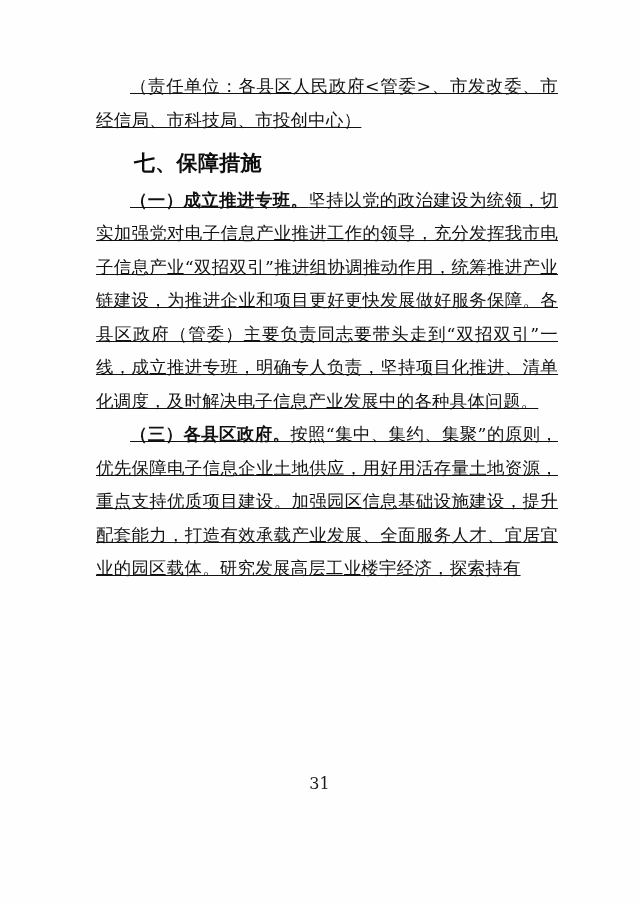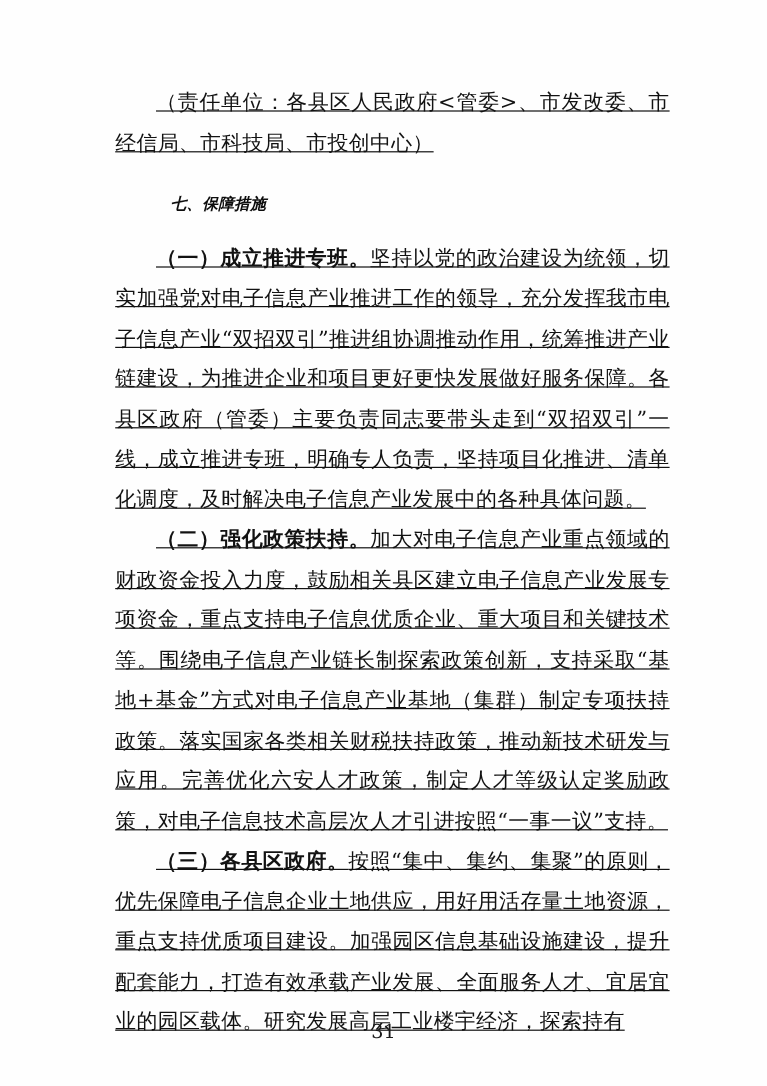--- a/index.html
+++ b/index.html
@@ -35,60 +35,58 @@
     text-justify: inter-ideograph;
     margin: 0 0 0 0;
     font-family: "DejaVu Serif", "Liberation Serif", serif;
     color: #121212;
     text-decoration: underline;
   }
   .para.indent {
     text-indent: 34px;
   }
   .heading {
-    font-size: 13px;
+    font-size: 21px;
     line-height: 33.5px;
     letter-spacing: 0.3px;
     text-indent: 34px;
     font-weight: bold;
-    margin: 12px;
+    margin: 4px;
     color: #0d0d0d;
-    font-style: italic;
   }
   .lead {
     font-weight: bold;
   }
   .spacer-sm {
     height: 5px;
   }
   .pagenum {
     position: absolute;
     left: 0;
     right: 0;
-    top: 850px;
+    top: 774px;
     text-align: center;
     font-size: 16px;
     color: #1a1a1a;
     font-family: "DejaVu Serif", "Liberation Serif", serif;
   }
 </style>
 </head>
 <body>
 
 <div class="page">
   <div class="content">
 
     <p class="para indent">（责任单位：各县区人民政府&lt;管委&gt;、市发改委、市经信局、市科技局、市投创中心）</p>
 
     <div class="spacer-sm"></div>
 
     <p class="heading">七、保障措施</p>
 
     <p class="para indent"><span class="lead">（一）成立推进专班。</span><span>坚持以党的政治建设为统领，切实加强党对电子信息产业推进工作的领导，充分发挥我市电子信息产业“双招双引”推进组协调推动作用，统筹推进产业链建设，为推进企业和项目更好更快发展做好服务保障。各县区政府（管委）主要负责同志要带头走到“双招双引”一线，成立推进专班，明确专人负责，坚持项目化推进、清单化调度，及时解决电子信息产业发展中的各种具体问题。</span></p>
 
-    <p class="para indent"><span class="lead">（二）强化政策扶持。</span><span>加大对电子信息产业重点领域的财政资金投入力度，鼓励相关县区建立电子信息产业发展专项资金，重点支持电子信息优质企业、重大项目和关键技术等。围绕电子信息产业链长制探索政策创新，支持采取“基地+基金”方式对电子信息产业基地（集群）制定专项扶持政策。落实国家各类相关财税扶持政策，推动新技术研发与应用。完善优化六安人才政策，制定人才等级认定奖励政策，对电子信息技术高层次人才引进按照“一事一议”支持。</span></p>
 
     <p class="para indent"><span class="lead">（三）各县区政府。</span><span>按照“集中、集约、集聚”的原则，优先保障电子信息企业土地供应，用好用活存量土地资源，重点支持优质项目建设。加强园区信息基础设施建设，提升配套能力，打造有效承载产业发展、全面服务人才、宜居宜业的园区载体。研究发展高层工业楼宇经济，探索持有</span></p>
 
   </div>
 
   <div class="pagenum">31</div>
 </div>
 
 </body></html>

